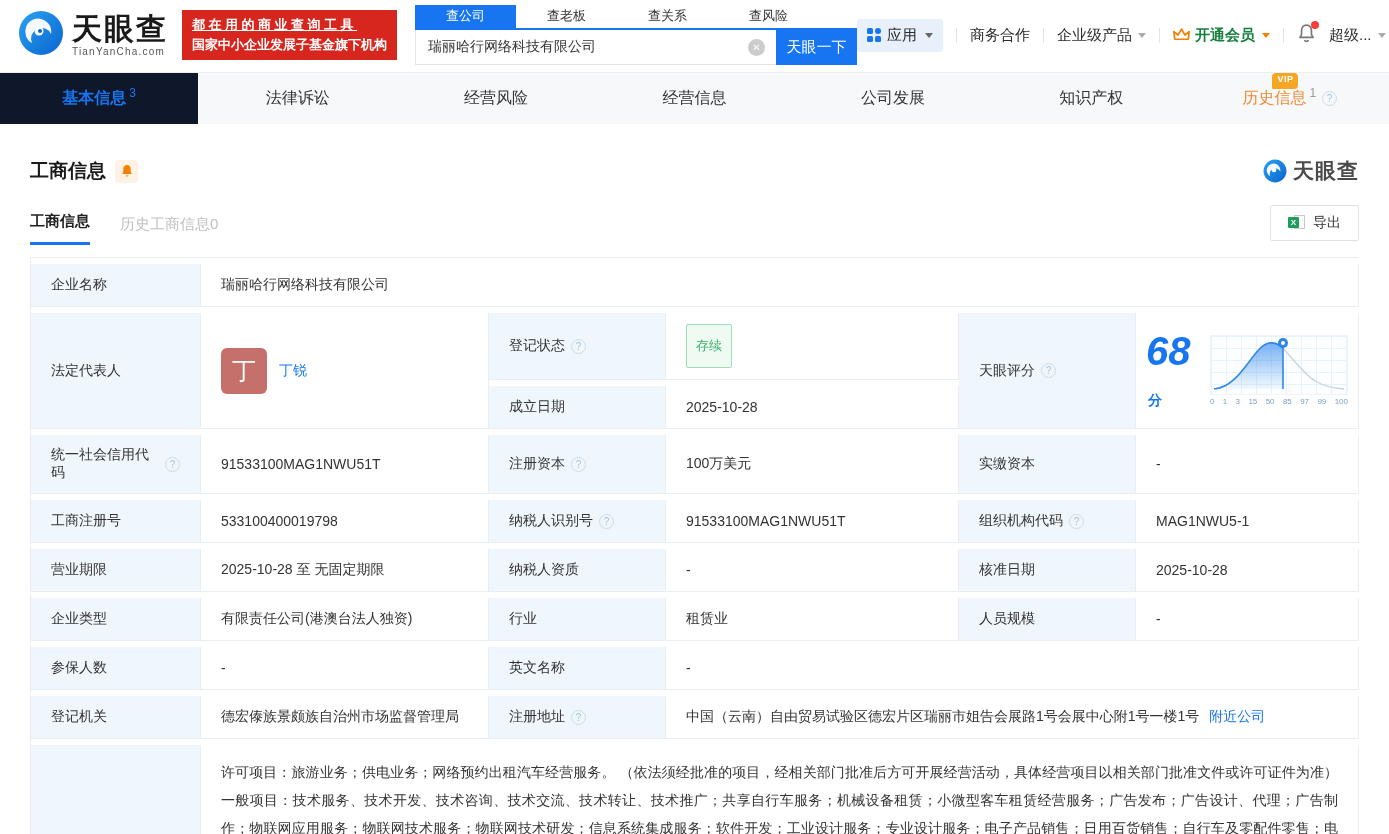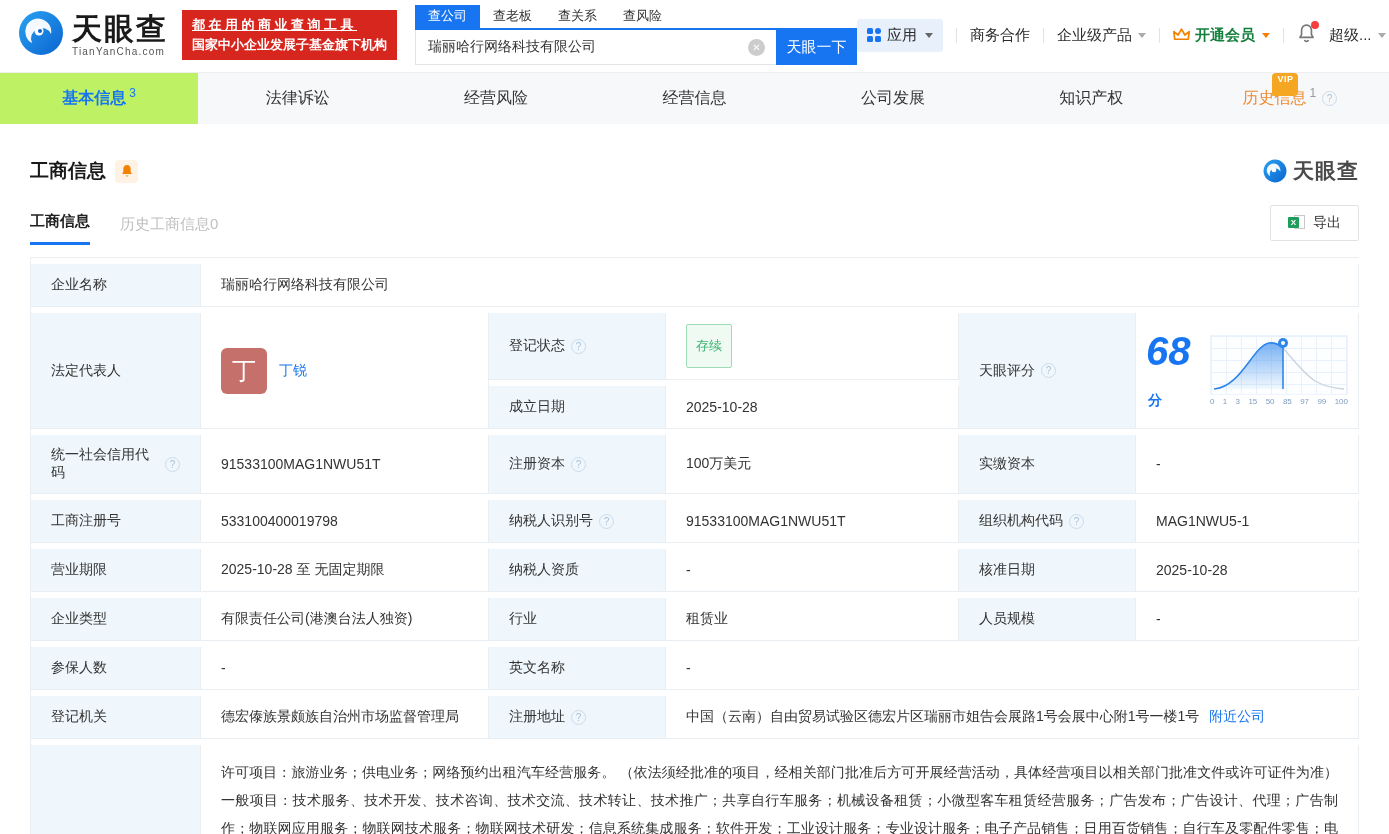--- a/index.html
+++ b/index.html
@@ -10,21 +10,21 @@
   .header { height:64px; display:flex; align-items:center; padding:6px 16px 0 18px; }
   .logo-wrap { display:flex; align-items:center; gap:8px; flex-shrink:0; }
   .logo-text-block { display:flex; flex-direction:column; line-height:1; }
   .logo-cn { font-size:30px; font-weight:bold; color:#1a1a1a; letter-spacing:2px; }
   .logo-en { font-size:10px; color:#555; letter-spacing:1.2px; margin-top:3px; }
   .banner { background:#d7261d; color:#fff; margin-left:14px; padding:5px 10px; font-size:13px;
     font-weight:bold; line-height:1.55; flex-shrink:0; }
   .banner div:first-child { letter-spacing:3.5px;text-decoration:underline; }
   .search-block { margin-left:18px; width:442px; flex-shrink:0; }
   .search-tabs { display:flex; border-bottom:2px solid #1775f1; }
-  .search-tab { padding:2px 13px 3px; font-size:13px; color:#333; cursor:pointer; }
+  .search-tab { padding:2px 31px 3px; font-size:13px; color:#333; cursor:pointer; }
   .search-tab.active { background:#1775f1; color:#fff; }
   .search-row { display:flex; height:35px; position:relative; }
   .search-input { flex:1; border:1px solid #e4e4e4; border-top:none; border-right:none;
     padding:0 34px 0 12px; font-size:14px; color:#333; outline:none; }
   .clear-icon { position:absolute; right:92px; top:9px; width:17px; height:17px; border-radius:50%;
     background:#ccc; color:#fff; font-size:10px; display:flex; align-items:center; justify-content:center; cursor:pointer; }
   .search-btn { width:81px; background:#1775f1; color:#fff; border:none; font-size:15px; cursor:pointer; }
   .header-nav { margin-left:auto; display:flex; align-items:center; gap:13px; font-size:15px; color:#2b2b2b; white-space:nowrap; }
   .apps-chip { display:flex; align-items:center; gap:6px; background:#e7f0fb; padding:7px 10px; border-radius:3px; cursor:pointer; }
   .grid-icon { width:14px; height:14px; display:grid; grid-template-columns:6px 6px; grid-template-rows:6px 6px; gap:2px; }
@@ -36,27 +36,27 @@
   .caret.orange { border-top-color:#f28100; }
   .sep { width:1px; height:15px; background:#e3e3e3; }
   .vip-link { color:#15803d; font-weight:bold; display:flex; align-items:center; gap:5px; cursor:pointer; }
   .bell-wrap { position:relative; cursor:pointer; }
   .bell-dot { position:absolute; top:-3px; right:-3px; width:8px; height:8px; border-radius:50%; background:#f53f3f; }
   .nav-item { cursor:pointer; display:flex; align-items:center; gap:4px; }
 
   
   .tab-strip { margin-top:8px; height:52px; background:#f7f8fa; border-top:1px solid #efefef; display:flex; }
   .main-tab { flex:1; display:flex; align-items:center; justify-content:center; font-size:16px; color:#333; cursor:pointer; position:relative; }
-  .main-tab.active { background:#bef264; color:#1775f1; font-weight:bold;justify-content:center; }
+  .main-tab.active { background:#0f172a; color:#1775f1; font-weight:bold;justify-content:center; }
   .tab-count { font-size:12px; color:#1775f1; margin-left:3px; transform:translateY(-6px); display:inline-block; font-weight:normal; }
   .main-tab.history { color:#ee8a33; }
   .tab-count.gray { color:#999; }
   .hist-wrap { position:relative; display:flex; align-items:center; }
   .vip-badge { position:absolute; top:-15px; right:8px; background:#f5a623; color:#fff; font-size:9px;
-    font-weight:bold; padding:1px 5px 12px; border-radius:4px 4px 4px 1px; letter-spacing:.5px; }
+    font-weight:bold; padding:1px 5px 5px; border-radius:4px 4px 4px 1px; letter-spacing:.5px; }
   .q { width:15px; height:15px; border:1px solid #ccdbe9; border-radius:50%; color:#a9c0d8; font-size:10px;
     display:inline-flex; align-items:center; justify-content:center; margin-left:6px; flex-shrink:0; cursor:pointer; }
 
   
   .content { padding:0 30px; }
   .section-head { display:flex; align-items:center; margin-top:33px; }
   .section-title { font-size:19px; font-weight:bold; color:#1a1a1a; }
   .bell-badge { width:23px; height:23px; background:#fdf2e3; border-radius:4px; margin-left:9px;
     display:flex; align-items:center; justify-content:center; cursor:pointer; }
   .watermark { margin-left:auto; display:flex; align-items:center; gap:6px; }

